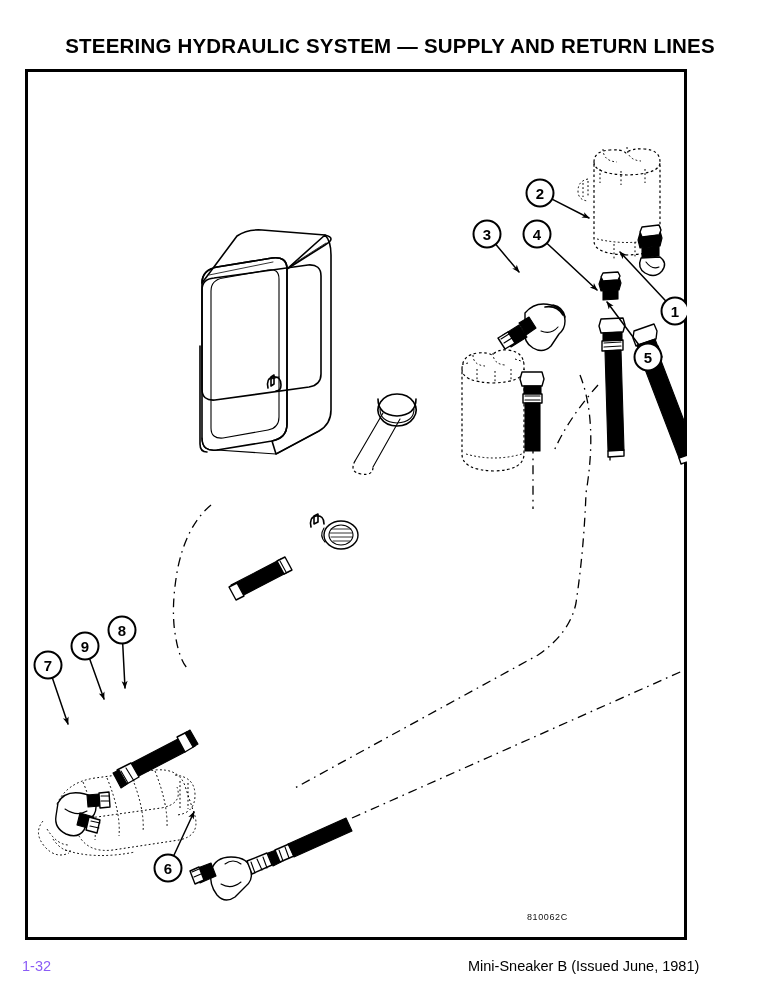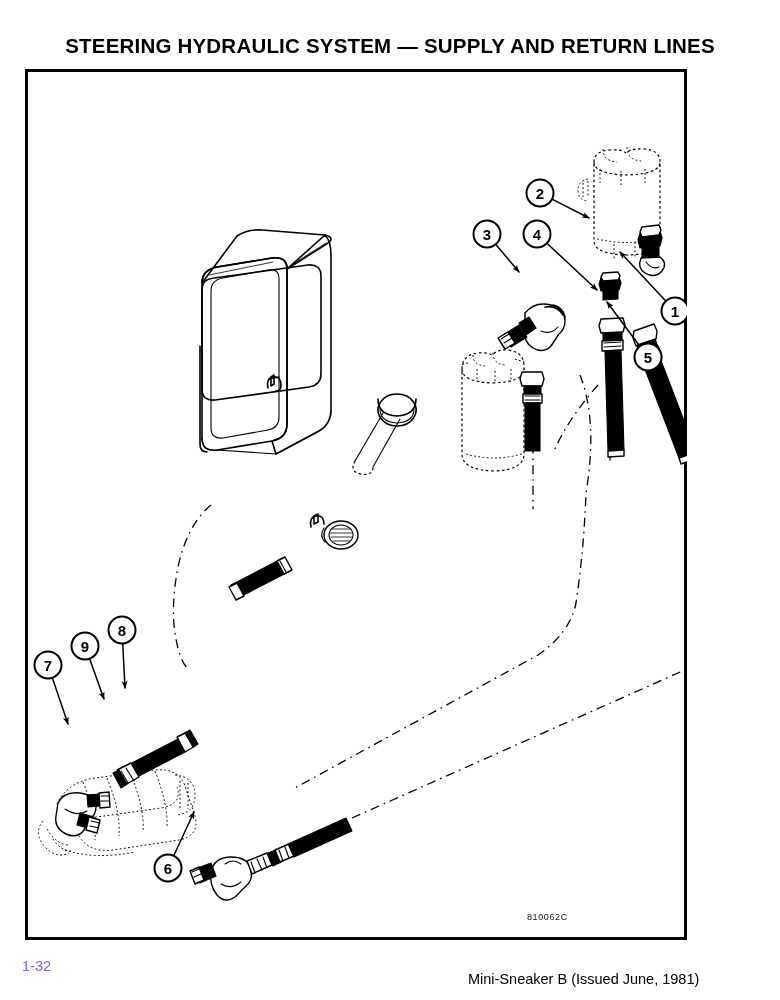--- a/index.html
+++ b/index.html
@@ -60,21 +60,20 @@
     top: 958px;
     font-size: 14.5px;
     color: #8b5cf6;
   }
   .footer-right {
     position: absolute;
     left: 468px;
     top: 958px;
     font-size: 14.5px;
     color: #000;
-    margin-top: 13px;
   }
   #artwork {
     position: absolute;
     left: 25px;
     top: 69px;
     width: 662px;
     height: 871px;
     pointer-events: none;
   }
   .balloon-num {

